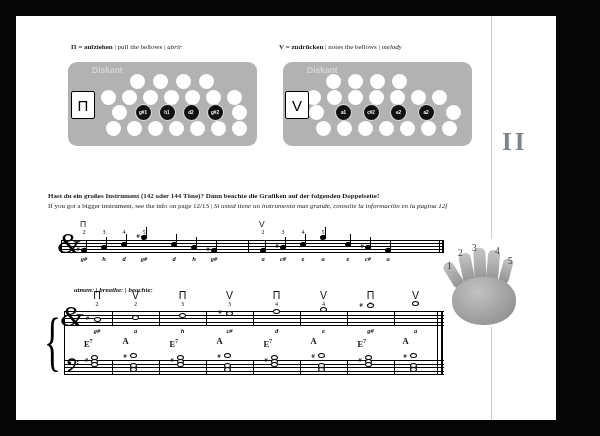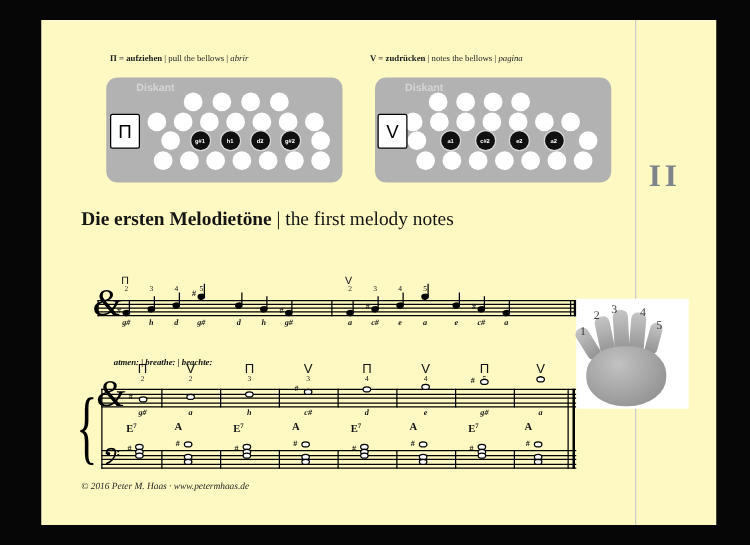--- a/index.html
+++ b/index.html
@@ -1,18 +1,18 @@
 <!DOCTYPE html>
 <html><head>
 <meta charset="utf-8">
 <style>
   html,body{margin:0;padding:0;background:#000}
   #screen{position:relative;width:600px;height:436px;background:#060606;overflow:hidden;
           font-family:"Liberation Serif",serif;color:#111}
-  #page{position:absolute;left:33px;top:16px;width:540px;height:404px;background:#fef9c3}
+  #page{position:absolute;left:16px;top:16px;width:540px;height:404px;background:#ffffff}
   .abs{position:absolute}
   
   .legend{position:absolute;font-size:7px;line-height:8px;color:#1c1c1c;white-space:nowrap}
   .legend .b{font-weight:bold}
   .legend .i{font-style:italic}
   
   .diagram{position:absolute;width:189px;height:84px;background:#b2b2b2;border-radius:9px}
   .diskant-label{position:absolute;left:24px;top:3px;font-family:"Liberation Sans",sans-serif;
                  font-weight:bold;font-size:8.5px;color:#d5d5d5}
   .btn{position:absolute;width:15px;height:15px;border-radius:50%;background:#fff}
@@ -64,21 +64,21 @@
 </head>
 <body>
 
 <div id="screen">
   <div id="page">
 
     <div class="legend" style="left:55px;top:27px">
       <span class="b">Π = aufziehen</span><span> | pull the bellows | </span><span class="i">abrir</span>
     </div>
     <div class="legend" style="left:263px;top:27px">
-      <span class="b">V = zudrücken</span><span> | notes the bellows | </span><span class="i">pagina</span>
+      <span class="b">V = zudrücken</span><span> | notes the bellows | </span><span class="i">melody</span>
     </div>
 
     <div class="diagram" style="left:52px;top:46px">
       <span class="diskant-label">Diskant</span>
     <div class="btn" style="left: 61.5px; top: 11.5px;"></div>
         <div class="btn" style="left: 84.5px; top: 11.5px;"></div>
         <div class="btn" style="left: 107.5px; top: 11.5px;"></div>
         <div class="btn" style="left: 130.5px; top: 11.5px;"></div>
         <div class="btn" style="left: 32.5px; top: 27.5px;"></div>
         <div class="btn" style="left: 53.5px; top: 27.5px;"></div>
@@ -131,22 +131,23 @@
     <div class="bellows-box" style="left:55px;top:75px">
       <span>Π</span>
     </div>
     <div class="bellows-box" style="left:269px;top:75px">
       <span>V</span>
     </div>
 
     <div class="vrule" style="left:475px;top:0;height:404px"></div>
     <div class="page-num" style="left:486px;top:112px">II</div>
 
-    <div class="title" style="left:32px;top:152px">
-      <span class="de">Die ersten Melodietöne</span><span> | </span><span>the first melody notes</span>
+    <div class="intro b" style="left:32px;top:176px">Hast du ein großes Instrument (142 oder 144 Töne)? Dann beachte die Grafiken auf der folgenden Doppelseite!</div>
+    <div class="intro" style="left:32px;top:186px">
+      <span>If you got a bigger instrument, see the info on page 12/13 | </span><span class="i">Si usted tiene un instrumento mas grande, consulte la información en la pagina 12f</span>
     </div>
 
     <div class="staff" style="left:45px;top:224px;width:383px;height:13px">
         <div class="sline" style="top: 0px;"></div>
         <div class="sline" style="top: 3px;"></div>
         <div class="sline" style="top: 6px;"></div>
         <div class="sline" style="top: 9px;"></div>
         <div class="sline" style="top: 12px;"></div>
       </div>
     <div class="clef" style="left:41px;top:212px">&amp;</div>
@@ -175,21 +176,20 @@
     <svg class="abs" style="left:51px;top:342px" width="12" height="14" viewBox="0 0 12 14">
       <path d="M1.2 5.2 C1.2 2.2 3 0.9 5 0.9 C7.2 0.9 8.3 2.5 8.3 4.1 C8.3 8 4.6 11.4 1 13" fill="none" stroke="#000" stroke-width="1.5"></path>
       <circle cx="2.7" cy="5" r="1.5" fill="#000"></circle>
       <circle cx="10.6" cy="3" r="0.9" fill="#000"></circle>
       <circle cx="10.6" cy="6" r="0.9" fill="#000"></circle>
     </svg>
     <div class="barline" style="left:48px;top:295px;height:64px"></div>
     <div class="barline" style="left:421px;top:295px;height:64px"></div>
     <div class="barline thick" style="left:424.5px;top:295px;height:64px"></div>
 
-    <div class="footer" style="left:32px;top:368px">© 2016 Peter M. Haas · www.petermhaas.de</div>
 
     <div class="hand-box">
       <div class="finger" style="left:4px;top:22px;width:11px;height:28px;transform:rotate(-32deg)"></div>
       <div class="finger" style="left:17px;top:14px;width:12px;height:32px;transform:rotate(-12deg)"></div>
       <div class="finger" style="left:30px;top:9px;width:12px;height:36px;transform:rotate(-3deg)"></div>
       <div class="finger" style="left:43px;top:11px;width:12px;height:34px;transform:rotate(5deg)"></div>
       <div class="finger" style="left:57px;top:19px;width:10px;height:26px;transform:rotate(15deg)"></div>
       <div class="palm" style="left:8px;top:38px;width:64px;height:48px"></div>
     </div>
   <div class="bellows-mark" style="left: 64px; top: 204px;">Π</div>

